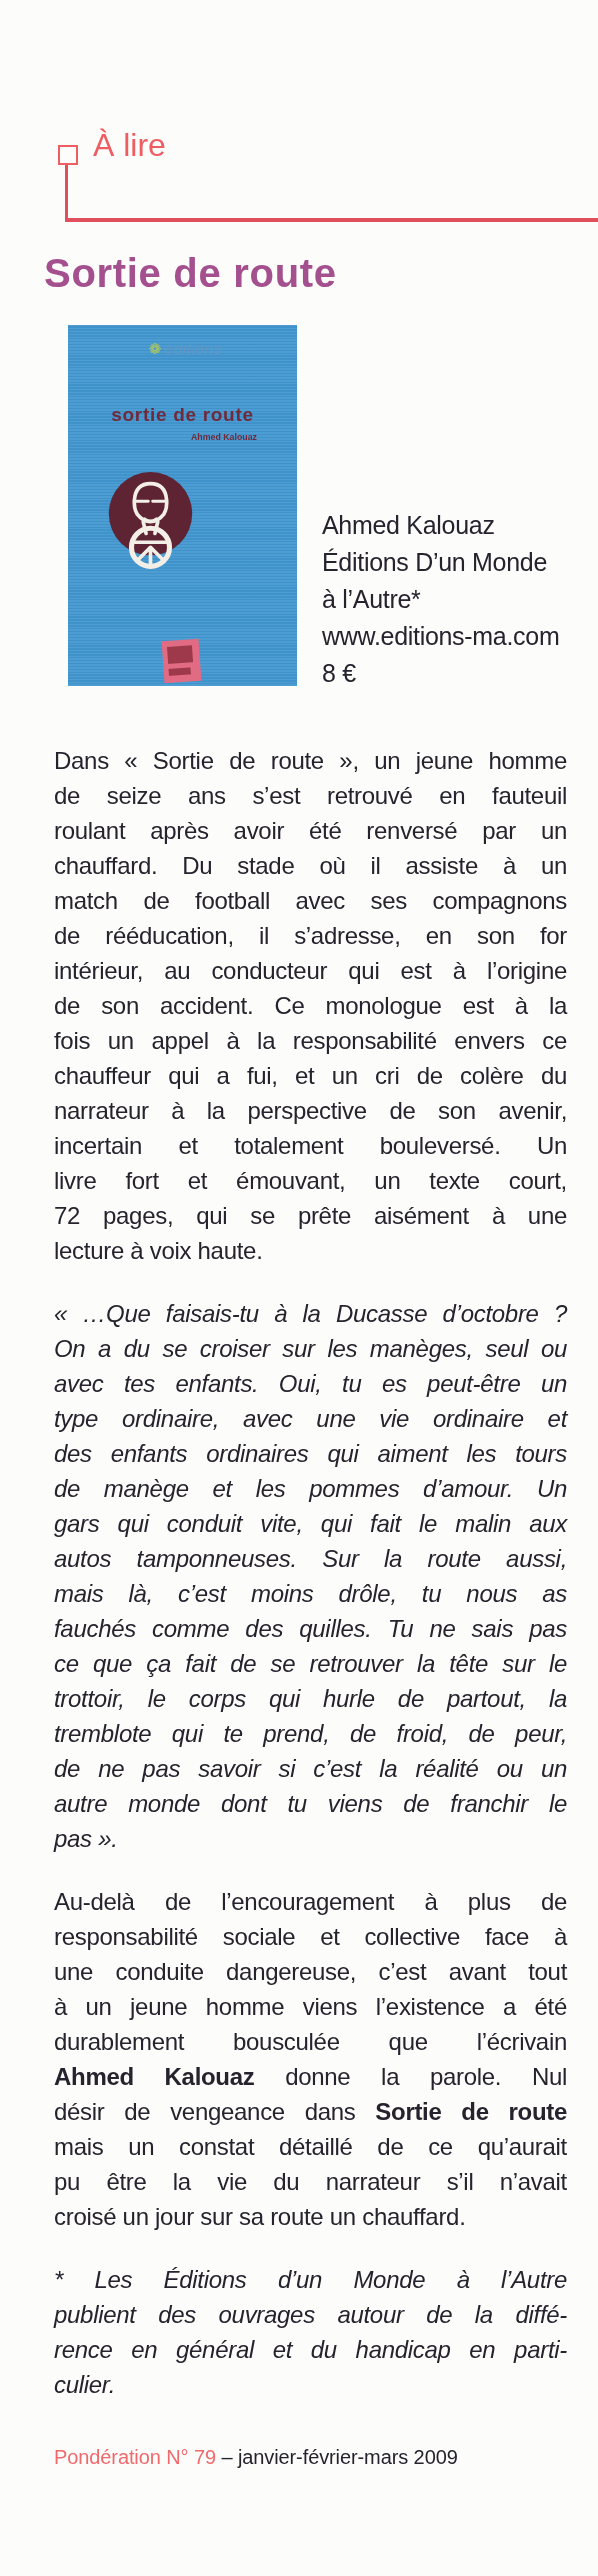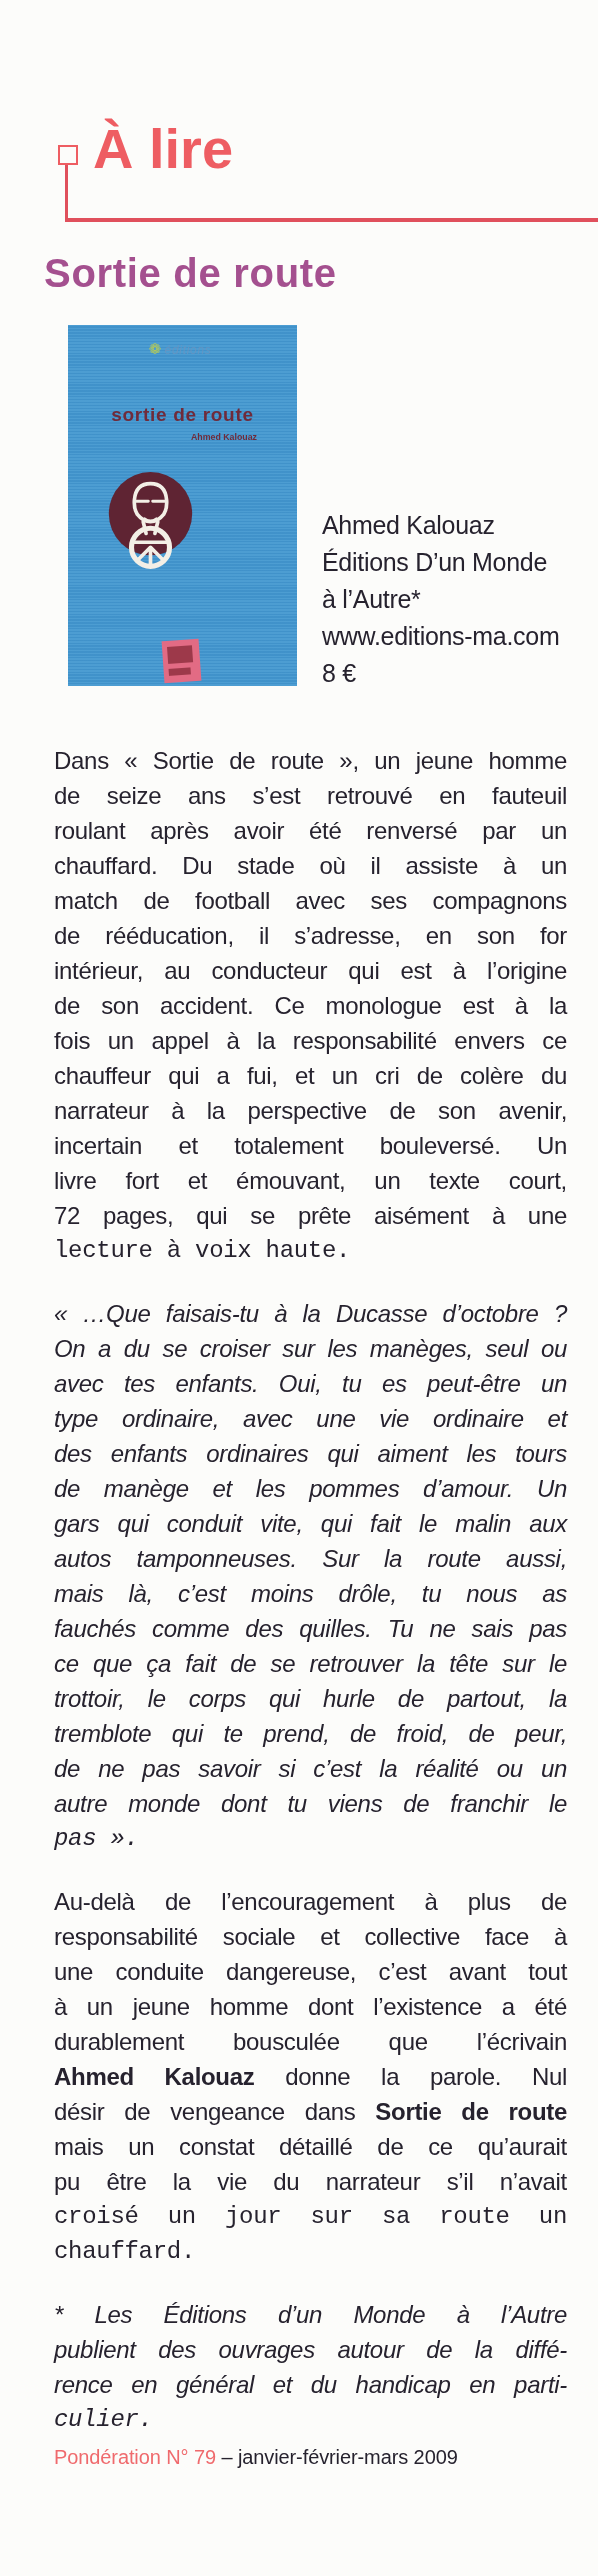--- a/index.html
+++ b/index.html
@@ -18,42 +18,42 @@
   }
   .hdr-vline{
     position:absolute;left:65px;top:165px;width:2.9px;height:56px;
     background:var(--rule);
   }
   .hdr-hline{
     position:absolute;left:65px;top:218px;width:533px;height:3.7px;
     background:var(--rule);
   }
   .section-title{
-    position:absolute;left:93px;top:116px;margin:0;
-    font-size:56px;font-weight:bold;color:var(--accent);
+    position:absolute;left:93px;top:127px;margin:0;
+    font-size:32px;font-weight:normal;color:var(--accent);
     letter-spacing:0px;
   }
   
   .article-title{
     position:absolute;left:44px;top:251px;margin:0;
     font-size:40px;font-weight:bold;color:var(--title);
     letter-spacing:0.7px;
   }
   
   .cover{
     position:absolute;left:68px;top:325px;width:229px;height:361px;
     background:var(--cover_bg);
     background-image:repeating-linear-gradient(0deg,rgba(255,255,255,0.05) 0 1.5px,rgba(0,0,60,0.04) 1.5px 2.9px);
   }
   .cover-logo{
     position:absolute;left:81px;top:13.2px;width:73px;height:22px;
     filter:blur(0.4px);white-space:nowrap;
   }
   .cover-logo .bud{color:var(--logo_green);font-size:14.7px;line-height:22px;}
-  .cover-logo .wordmark{color:#6c94bf;font-size:12px;opacity:.75;letter-spacing:0.7px;font-style:italic;}
+  .cover-logo .wordmark{color:#6c94bf;font-size:15px;opacity:.75;letter-spacing:0.7px;font-style:italic;}
   .cover-title{
     position:absolute;left:0;right:0;top:79px;text-align:center;
     font-size:19px;font-weight:bold;color:var(--cover_title);
     letter-spacing:0.7px;filter:blur(0.5px);
   }
   .cover-author{
     position:absolute;right:40px;top:107px;
     font-size:8.8px;font-weight:bold;color:var(--cover_title);
     filter:blur(0.6px);
   }
@@ -75,21 +75,21 @@
     font-size:25px;line-height:37px;letter-spacing:-0.3px;color:var(--ink);
   }
   
   .body-col{
     position:absolute;left:54px;top:727px;width:513px;
     font-size:24px;line-height:35px;letter-spacing:-0.3px;color:var(--ink);
   }
   .para{margin:16px 0 28px 0;}
   .para.italic{font-style:italic;}
   .line{text-align:justify;text-align-last:justify;}
-  .line.lastline{text-align-last:left;font-family:Liberation Mono, monospace;}
+  .line.lastline{text-align-last:left;}
   .bold{font-weight:bold;}
   
   .footer{
     position:absolute;left:54px;top:2446px;width:529px;
     font-size:20px;letter-spacing:-0.1px;color:var(--ink);white-space:nowrap;
   }
   .footer .issue{color:var(--footer_accent);}
 </style>
 </head>
 <body>
@@ -168,21 +168,21 @@
         <div class="line"><span>trottoir, le corps qui hurle de partout, la</span></div>
         <div class="line"><span>tremblote qui te prend, de froid, de peur,</span></div>
         <div class="line"><span>de ne pas savoir si c’est la réalité ou un</span></div>
         <div class="line"><span>autre monde dont tu viens de franchir le</span></div>
         <div class="line lastline"><span>pas ».</span></div>
       </div>
       <div class="para normal">
         <div class="line"><span>Au-delà de l’encouragement à plus de</span></div>
         <div class="line"><span>responsabilité sociale et collective face à</span></div>
         <div class="line"><span>une conduite dangereuse, c’est avant tout</span></div>
-        <div class="line"><span>à un jeune homme dont l’existence a été</span></div>
+        <div class="line"><span>à un jeune homme viens l’existence a été</span></div>
         <div class="line"><span>durablement bousculée que l’écrivain</span></div>
         <div class="line"><span class="bold">Ahmed Kalouaz</span><span> donne la parole. Nul</span></div>
         <div class="line"><span>désir de vengeance dans </span><span class="bold">Sortie de route</span></div>
         <div class="line"><span>mais un constat détaillé de ce qu’aurait</span></div>
         <div class="line"><span>pu être la vie du narrateur s’il n’avait</span></div>
         <div class="line lastline"><span>croisé un jour sur sa route un chauffard.</span></div>
       </div>
       <div class="para italic">
         <div class="line"><span>* Les Éditions d’un Monde à l’Autre</span></div>
         <div class="line"><span>publient des ouvrages autour de la diffé-</span></div>

